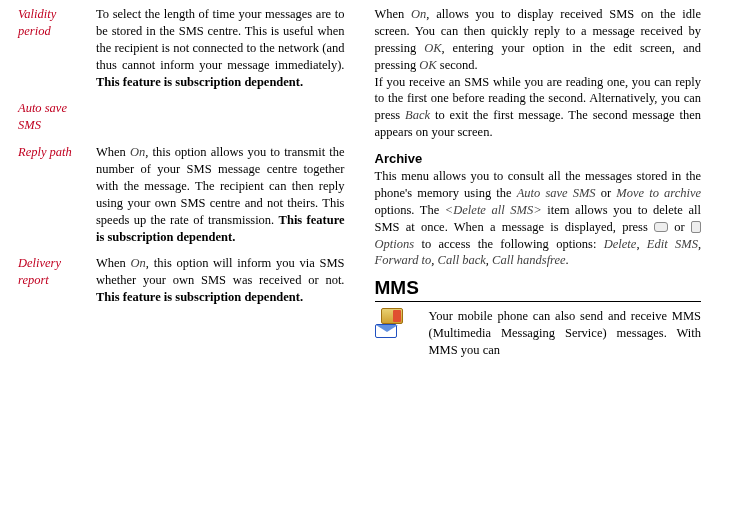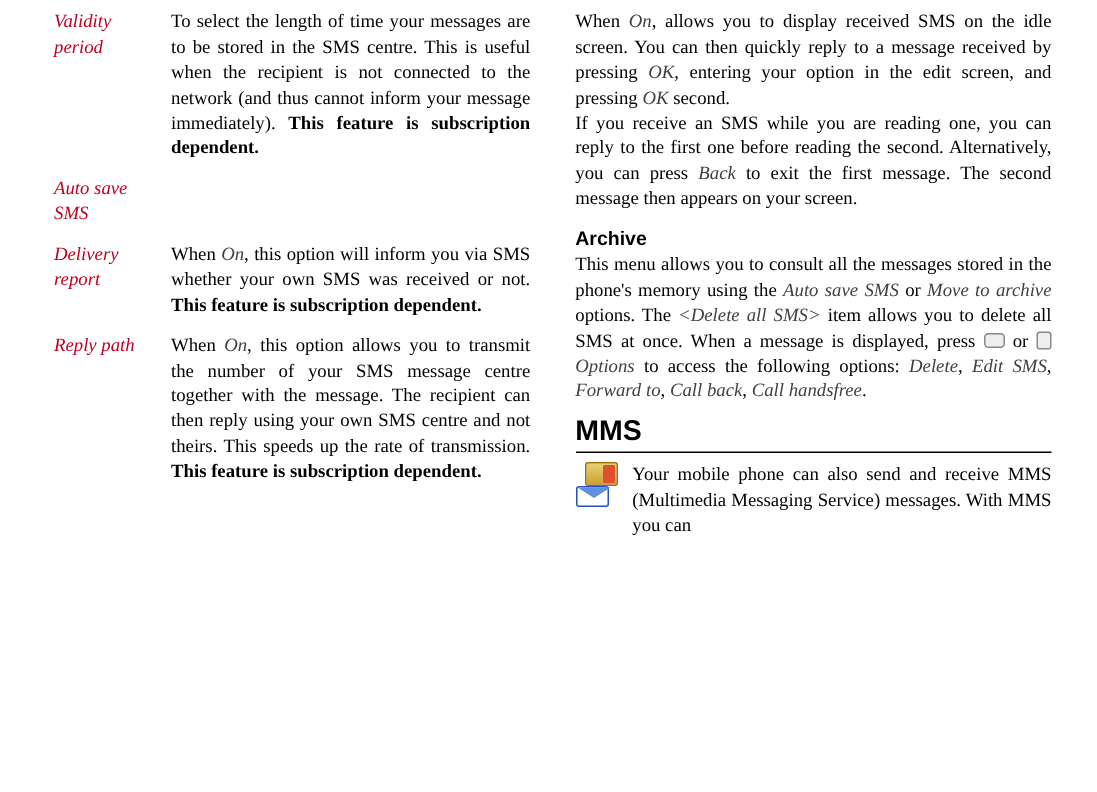--- a/index.html
+++ b/index.html
@@ -1,28 +1,28 @@
 <!DOCTYPE html>
 <html><head>
 <meta charset="utf-8">
 <style>
   * { box-sizing: border-box; margin: 0; padding: 0; }
   html, body { width: 731px; height: 528px; font-family: Georgia, 'Times New Roman', serif; font-size: 12.5px; color: #000; background: #fff; }
-  .page { width: 731px; height: 372px; position: relative; padding: 6px 30px 0 36px; }
+  .page { width: 731px; height: 372px; position: relative; padding: 6px 30px 0 18px; }
   .columns { display: flex; gap: 30px; }
   .col { width: 330px; }
   .entry { display: flex; gap: 10px; margin-bottom: 10px; }
   .term { width: 68px; flex-shrink: 0; color: #c00020; font-style: italic; font-family: Georgia, serif; line-height: 1.35; }
   .desc { flex: 1; text-align: justify; line-height: 1.35; }
   .orange { color: #404040; font-style: italic; }
   .bold { font-weight: bold; }
   .section-head { font-family: Arial, Helvetica, sans-serif; font-weight: bold; font-size: 13px; margin-top: 8px; margin-bottom: 2px; }
   .section-big { font-family: Arial, Helvetica, sans-serif; font-weight: bold; font-size: 19px; margin-top: 8px; margin-bottom: 4px; border-bottom: 1.5px solid #000; padding-bottom: 2px; }
   .body-text { text-align: justify; line-height: 1.35; }
-  .mms-row { display: flex; gap: 8px; margin-top: 6px; }
+  .mms-row { display: flex; gap: 24px; margin-top: 6px; }
   .mms-icon { width: 30px; height: 30px; flex-shrink: 0; position: relative; }
   .mms-icon .top { position: absolute; top: 0; left: 6px; width: 22px; height: 16px; background: linear-gradient(#e8d070, #d0a030); border: 1px solid #a07010; border-radius: 2px; }
   .mms-icon .top::after { content:""; position:absolute; right:1px; top:1px; width:8px; height:12px; background:#e05030; border-radius:1px; }
   .mms-icon .bot { position: absolute; bottom: 0; left: 0; width: 22px; height: 14px; background: #fff; border: 1px solid #2050c0; border-radius: 2px; }
   .mms-icon .bot::before { content:""; position:absolute; left:0; top:0; border-left:11px solid transparent; border-right:11px solid transparent; border-top:7px solid #6090e0; }
   .keyicon { display:inline-block; width:14px; height:10px; border:1px solid #888; border-radius:3px; background:#eee; vertical-align:middle; position:relative; top:-1px; }
   .keyicon.small { width:10px; height:12px; border-radius:2px; }
   .footer { position: absolute; bottom: 10px; left: 0; right: 0; padding: 6px 30px 0 30px; border-top: 2px solid #2050c0; display: flex; justify-content: space-between; font-style: italic; font-family: Georgia, serif; font-size: 16px; }
 </style>
 </head>
@@ -38,30 +38,30 @@
         <div class="desc">
           <span>To select the length of time your messages are to be stored in the SMS centre. This is useful when the recipient is not connected to the network (and thus cannot inform your message immediately). </span><span class="bold">This feature is subscription dependent.</span>
         </div>
       </div>
 
       <div class="entry">
         <div class="term">Auto save SMS</div>
       </div>
 
       <div class="entry">
-        <div class="term">Delivery report</div>
+        <div class="term">Reply path</div>
         <div class="desc">
-          <span>When </span><span class="orange">On</span><span>, this option will inform you via SMS whether your own SMS was received or not. </span><span class="bold">This feature is subscription dependent.</span>
+          <span>When </span><span class="orange">On</span><span>, this option allows you to transmit the number of your SMS message centre together with the message. The recipient can then reply using your own SMS centre and not theirs. This speeds up the rate of transmission. </span><span class="bold">This feature is subscription dependent.</span>
         </div>
       </div>
 
       <div class="entry">
-        <div class="term">Reply path</div>
+        <div class="term">Delivery report</div>
         <div class="desc">
-          <span>When </span><span class="orange">On</span><span>, this option allows you to transmit the number of your SMS message centre together with the message. The recipient can then reply using your own SMS centre and not theirs. This speeds up the rate of transmission. </span><span class="bold">This feature is subscription dependent.</span>
+          <span>When </span><span class="orange">On</span><span>, this option will inform you via SMS whether your own SMS was received or not. </span><span class="bold">This feature is subscription dependent.</span>
         </div>
       </div>
 
     </div>
 
     <div class="col">
 
       <div class="entry">
         <div class="desc">
           <span>When </span><span class="orange">On</span><span>, allows you to display received SMS on the idle screen. You can then quickly reply to a message received by pressing </span><span class="orange">OK</span><span>, entering your option in the edit screen, and pressing </span><span class="orange">OK</span><span> second.</span><br>

